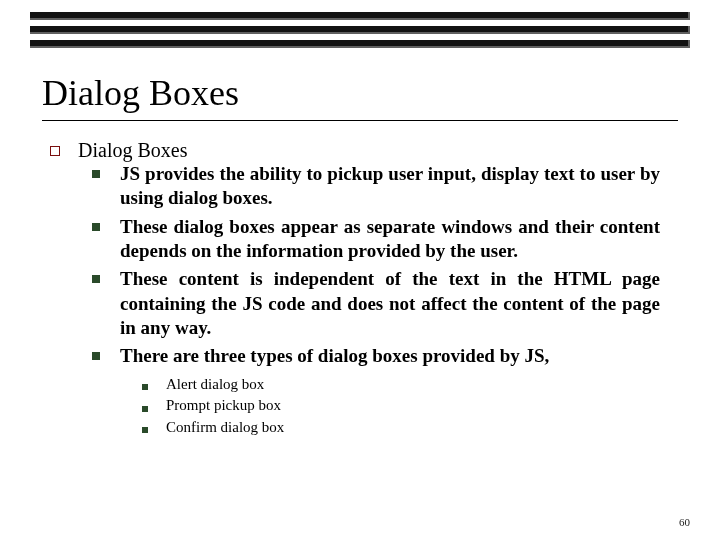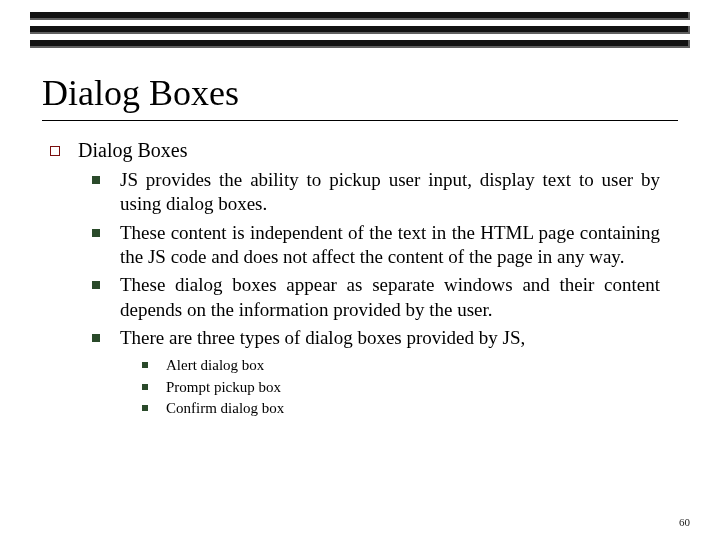--- a/index.html
+++ b/index.html
@@ -49,21 +49,21 @@
     border: 1.5px solid #7a0e0e;
     margin-top: 7px;
     margin-right: 18px;
     flex-shrink: 0;
   }
   .l1-label {
     font-size: 20px;
   }
   .outline-l2 {
     margin-left: 50px;
-    margin-top: 6px;
+    font-weight: bold;
   }
   .l2-item {
     display: flex;
     align-items: flex-start;
     margin-bottom: 4px;
   }
   .bullet-solid {
     width: 8px;
     height: 8px;
     background: #2a4a2a;
@@ -76,21 +76,21 @@
     line-height: 1.28;
     text-align: justify;
     max-width: 540px;
   }
   .outline-l3 {
     margin-left: 100px;
     margin-top: 6px;
   }
   .l3-item {
     display: flex;
-    align-items: flex-start;
+    align-items: center;
     margin-bottom: 2px;
   }
   .bullet-small {
     width: 6px;
     height: 6px;
     background: #2a4a2a;
     margin-top: 6px;
     margin-right: 18px;
     flex-shrink: 0;
   }
@@ -125,25 +125,25 @@
     <div class="l1-label">Dialog Boxes</div>
   </div>
 
   <div class="outline-l2">
     <div class="l2-item">
       <div class="bullet-solid"></div>
       <div class="l2-text">JS provides the ability to pickup user input, display text to user by using dialog boxes.</div>
     </div>
     <div class="l2-item">
       <div class="bullet-solid"></div>
-      <div class="l2-text">These content is independent of the text in the HTML page containing the JS code and does not affect the content of the page in any way.</div>
+      <div class="l2-text">These dialog boxes appear as separate windows and their content depends on the information provided by the user.</div>
     </div>
     <div class="l2-item">
       <div class="bullet-solid"></div>
-      <div class="l2-text">These dialog boxes appear as separate windows and their content depends on the information provided by the user.</div>
+      <div class="l2-text">These content is independent of the text in the HTML page containing the JS code and does not affect the content of the page in any way.</div>
     </div>
     <div class="l2-item">
       <div class="bullet-solid"></div>
       <div class="l2-text">There are three types of dialog boxes provided by JS,</div>
     </div>
   </div>
 
   <div class="outline-l3">
     <div class="l3-item">
       <div class="bullet-small"></div>

